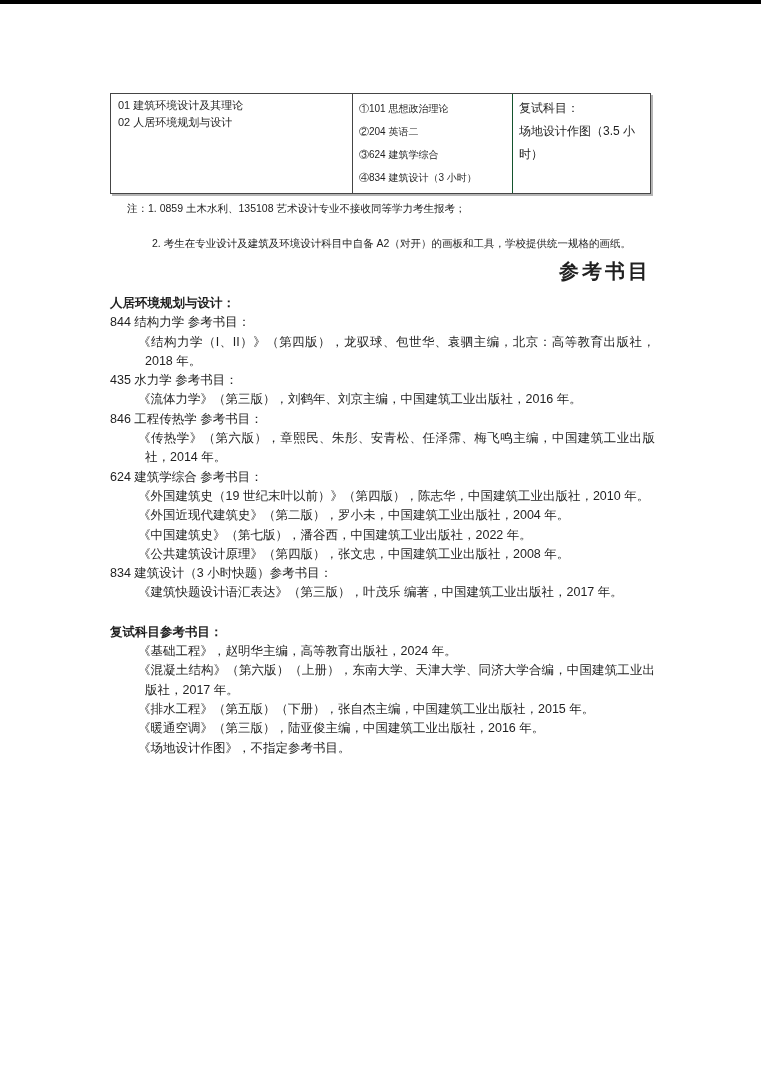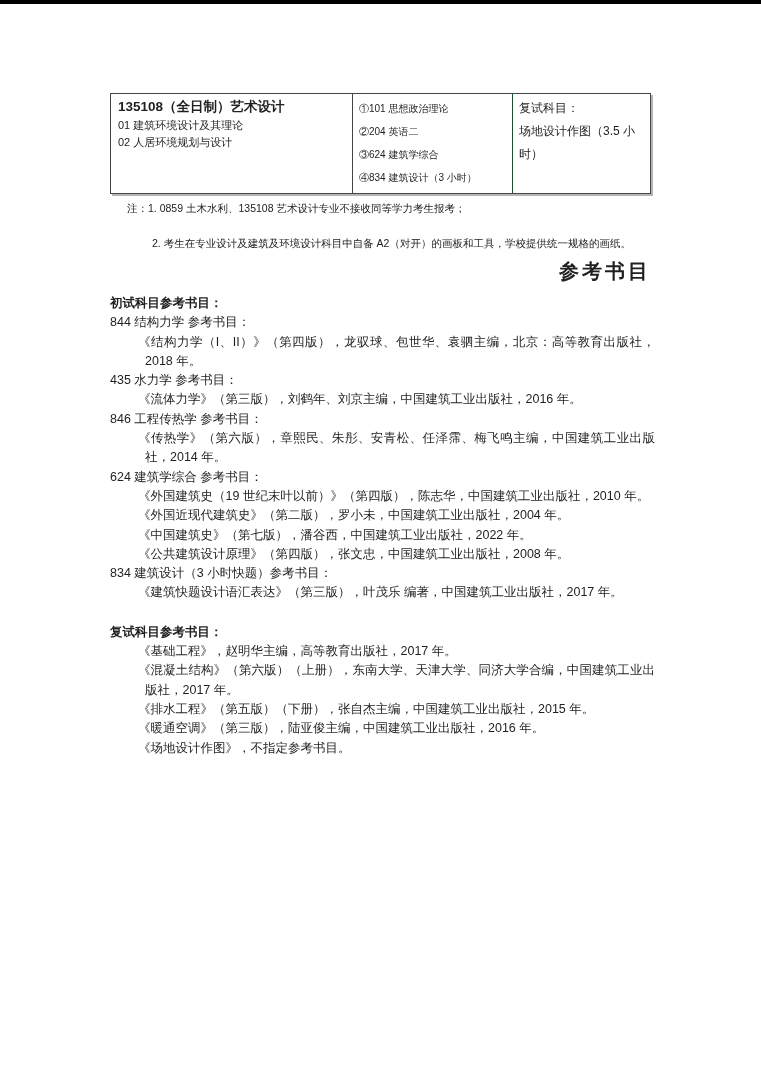--- a/index.html
+++ b/index.html
@@ -38,21 +38,20 @@
 </style>
 </head>
 <body>
 
 <div class="page">
 
   <div class="topbar"></div>
 
   <div class="ref-table">
     <div class="col col-program">
-      <div class="prog-title">135108（全日制）艺术设计</div>
       <div class="prog-dir">01 建筑环境设计及其理论</div>
       <div class="prog-dir">02 人居环境规划与设计</div>
     </div>
     <div class="col col-subjects">
       <div class="subj-line">①101 思想政治理论</div>
       <div class="subj-line">②204 英语二</div>
       <div class="subj-line">③624 建筑学综合</div>
       <div class="subj-line">④834 建筑设计（3 小时）</div>
     </div>
     <div class="col col-retest">
@@ -65,21 +64,21 @@
     <div class="note-row1">
       <span>注：</span><span>1. 0859 土木水利、135108 艺术设计专业不接收同等学力考生报考；</span>
     </div>
     <div class="note-row2">2. 考生在专业设计及建筑及环境设计科目中自备 A2（对开）的画板和工具，学校提供统一规格的画纸。</div>
   </div>
 
   <div class="doc-title">参考书目</div>
 
   <div class="booklist">
 
-    <div class="bl-heading">初试科目参考书目：</div>
+    <div class="bl-heading">人居环境规划与设计：</div>
 
     <div class="subj">844 结构力学 参考书目：</div>
     <div class="book">《结构力学（I、II）》（第四版），龙驭球、包世华、袁驷主编，北京：高等教育出版社，2018 年。</div>
 
     <div class="subj">435 水力学 参考书目：</div>
     <div class="book">《流体力学》（第三版），刘鹤年、刘京主编，中国建筑工业出版社，2016 年。</div>
 
     <div class="subj">846 工程传热学 参考书目：</div>
     <div class="book">《传热学》（第六版），章熙民、朱彤、安青松、任泽霈、梅飞鸣主编，中国建筑工业出版社，2014 年。</div>
 
@@ -87,21 +86,21 @@
     <div class="book">《外国建筑史（19 世纪末叶以前）》（第四版），陈志华，中国建筑工业出版社，2010 年。</div>
     <div class="book">《外国近现代建筑史》（第二版），罗小未，中国建筑工业出版社，2004 年。</div>
     <div class="book">《中国建筑史》（第七版），潘谷西，中国建筑工业出版社，2022 年。</div>
     <div class="book">《公共建筑设计原理》（第四版），张文忠，中国建筑工业出版社，2008 年。</div>
 
     <div class="subj">834 建筑设计（3 小时快题）参考书目：</div>
     <div class="book">《建筑快题设计语汇表达》（第三版），叶茂乐 编著，中国建筑工业出版社，2017 年。</div>
 
     <div class="bl-heading second">复试科目参考书目：</div>
 
-    <div class="book">《基础工程》，赵明华主编，高等教育出版社，2017 年。</div>
+    <div class="book">《基础工程》，赵明华主编，高等教育出版社，2024 年。</div>
     <div class="book">《混凝土结构》（第六版）（上册），东南大学、天津大学、同济大学合编，中国建筑工业出版社，2017 年。</div>
     <div class="book">《排水工程》（第五版）（下册），张自杰主编，中国建筑工业出版社，2015 年。</div>
     <div class="book">《暖通空调》（第三版），陆亚俊主编，中国建筑工业出版社，2016 年。</div>
     <div class="book">《场地设计作图》，不指定参考书目。</div>
 
   </div>
 
 </div>
 
 </body></html>

